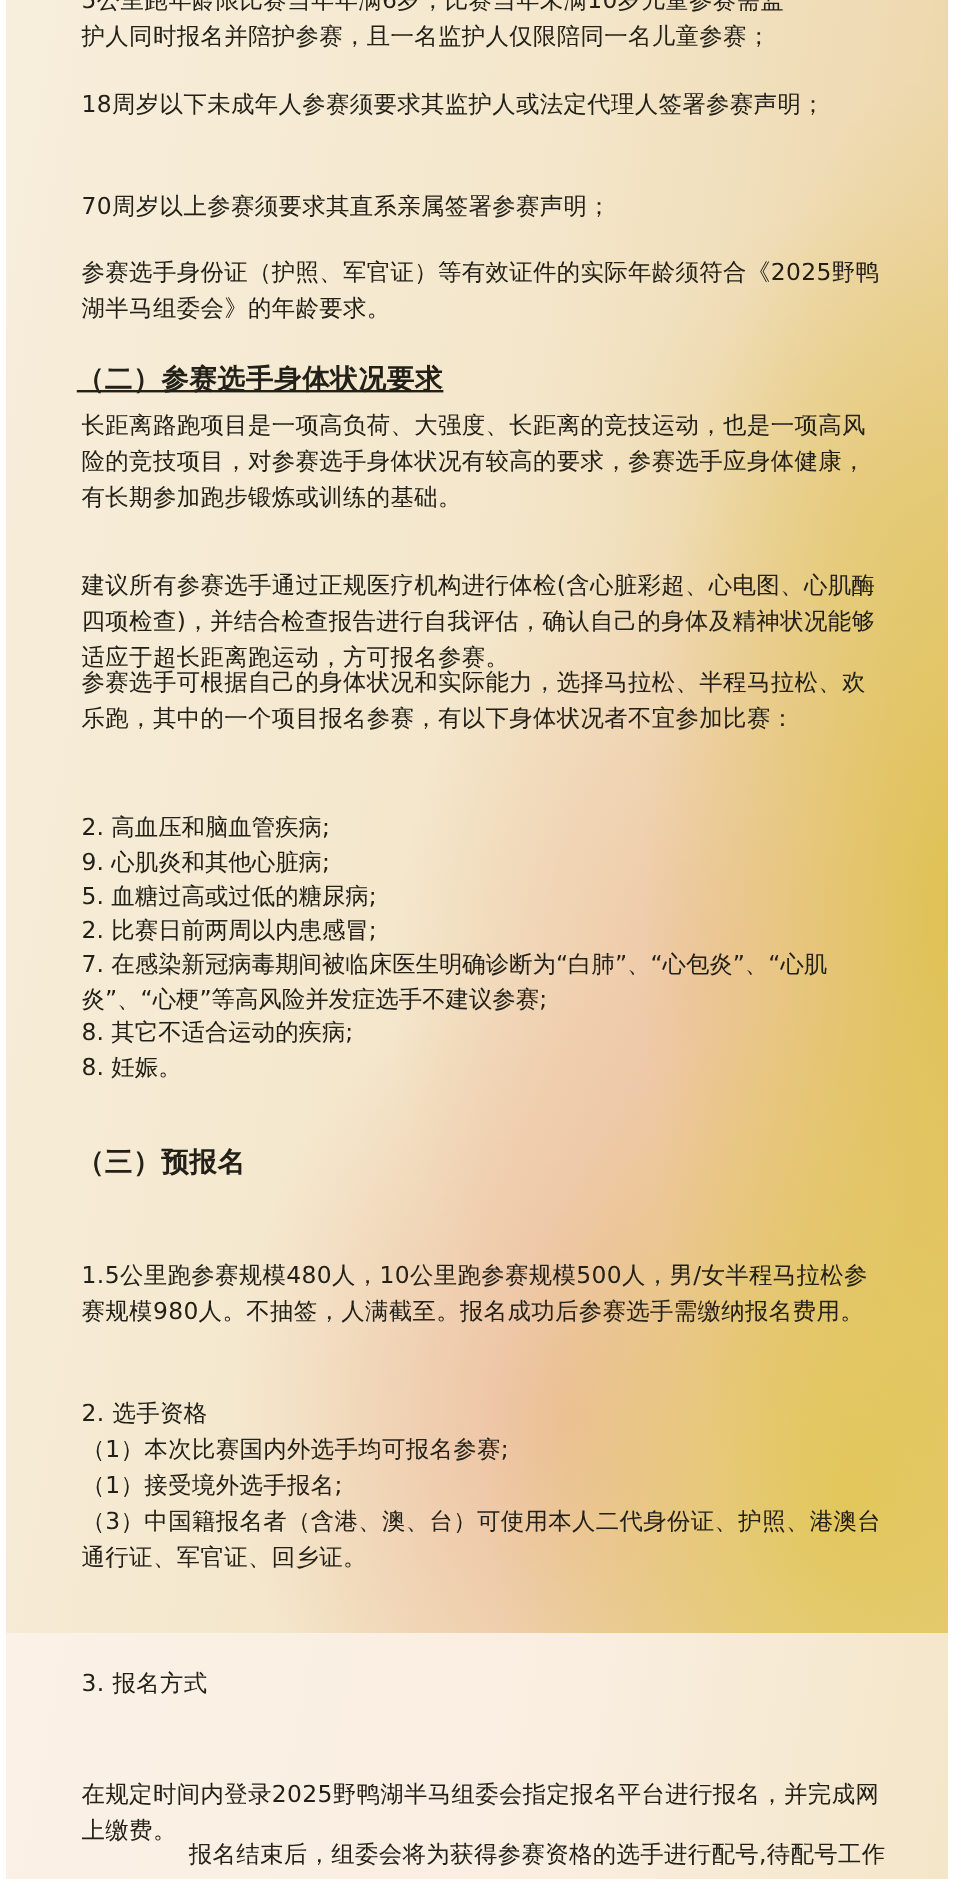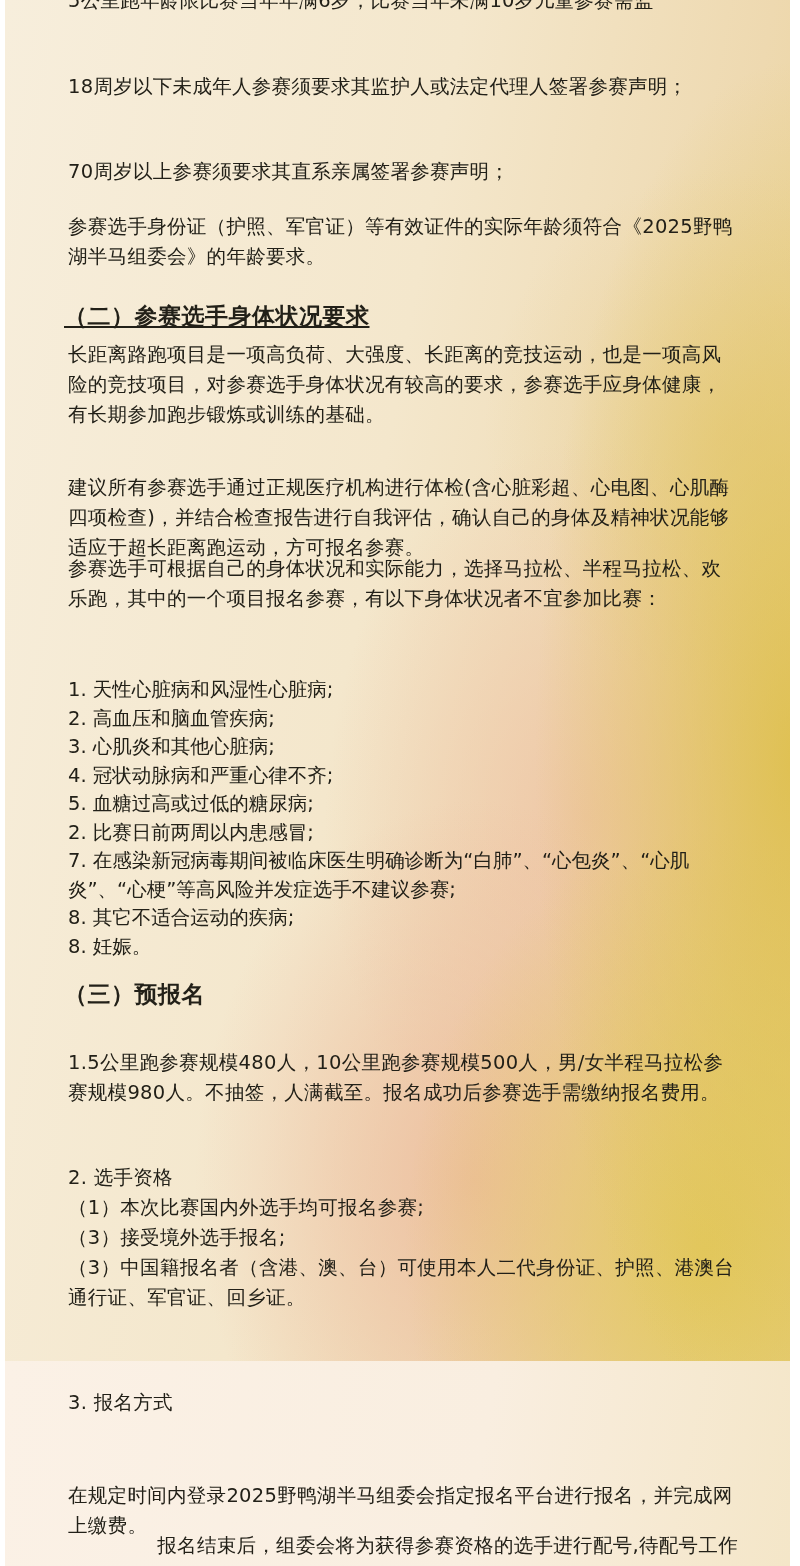--- a/index.html
+++ b/index.html
@@ -60,20 +60,21 @@
   }
 </style>
 </head>
 <body>
 
 <div class="card card-top"></div>
 <div class="card card-bottom"></div>
 
 <div class="block" style="top:-14px;">
   <p>5公里跑年龄限比赛当年年满6岁，比赛当年未满10岁儿童参赛需监</p>
+  <p>护人同时报名并陪护参赛，且一名监护人仅限陪同一名儿童参赛；</p>
 </div>
 <div class="block" style="top:72px;">
   <p>18周岁以下未成年人参赛须要求其监护人或法定代理人签署参赛声明；</p>
 </div>
 <div class="block" style="top:157px;">
   <p>70周岁以上参赛须要求其直系亲属签署参赛声明；</p>
 </div>
 <div class="block" style="top:212px;">
   <p>参赛选手身份证（护照、军官证）等有效证件的实际年龄须符合《2025野鸭湖半马组委会》的年龄要求。</p>
 </div>
@@ -84,41 +85,39 @@
 <div class="block" style="top:340px;">
   <p>长距离路跑项目是一项高负荷、大强度、长距离的竞技运动，也是一项高风险的竞技项目，对参赛选手身体状况有较高的要求，参赛选手应身体健康，有长期参加跑步锻炼或训练的基础。</p>
 </div>
 <div class="block" style="top:473px;">
   <p>建议所有参赛选手通过正规医疗机构进行体检(含心脏彩超、心电图、心肌酶四项检查)，并结合检查报告进行自我评估，确认自己的身体及精神状况能够适应于超长距离跑运动，方可报名参赛。</p>
 </div>
 <div class="block" style="top:554px;">
   <p>参赛选手可根据自己的身体状况和实际能力，选择马拉松、半程马拉松、欢乐跑，其中的一个项目报名参赛，有以下身体状况者不宜参加比赛：</p>
 </div>
 <div class="block" style="top:676px;">
-  <div class="list-item">1. 天性心脏病和风湿性心脏病;</div>
   <div class="list-item">2. 高血压和脑血管疾病;</div>
-  <div class="list-item">3. 心肌炎和其他心脏病;</div>
-  <div class="list-item">4. 冠状动脉病和严重心律不齐;</div>
+  <div class="list-item">9. 心肌炎和其他心脏病;</div>
   <div class="list-item">5. 血糖过高或过低的糖尿病;</div>
   <div class="list-item">2. 比赛日前两周以内患感冒;</div>
   <div class="list-item">7. 在感染新冠病毒期间被临床医生明确诊断为“白肺”、“心包炎”、“心肌炎”、“心梗”等高风险并发症选手不建议参赛;</div>
   <div class="list-item">8. 其它不适合运动的疾病;</div>
   <div class="list-item">8. 妊娠。</div>
 </div>
 
-<div class="block" style="top:978px; left:64px;">
+<div class="block" style="top:954px; left:64px;font-family:Liberation Mono, monospace;">
   <h2>（三）预报名</h2>
 </div>
 <div class="block" style="top:1048px;">
   <p>1.5公里跑参赛规模480人，10公里跑参赛规模500人，男/女半程马拉松参赛规模980人。不抽签，人满截至。报名成功后参赛选手需缴纳报名费用。</p>
 </div>
 <div class="block" style="top:1163px;">
   <p>2. 选手资格</p>
   <p>（1）本次比赛国内外选手均可报名参赛;</p>
-  <p>（3）接受境外选手报名;</p>
+  <p>（1）接受境外选手报名;</p>
   <p>（3）中国籍报名者（含港、澳、台）可使用本人二代身份证、护照、港澳台通行证、军官证、回乡证。</p>
 </div>
 
 <div class="block" style="top:1388px;">
   <p>3. 报名方式</p>
 </div>
 <div class="block" style="top:1446px;margin-top:35px;">
   <p>在规定时间内登录2025野鸭湖半马组委会指定报名平台进行报名，并完成网上缴费。</p>
 </div>
 <div class="block" style="top:1531px;text-align:right;">

